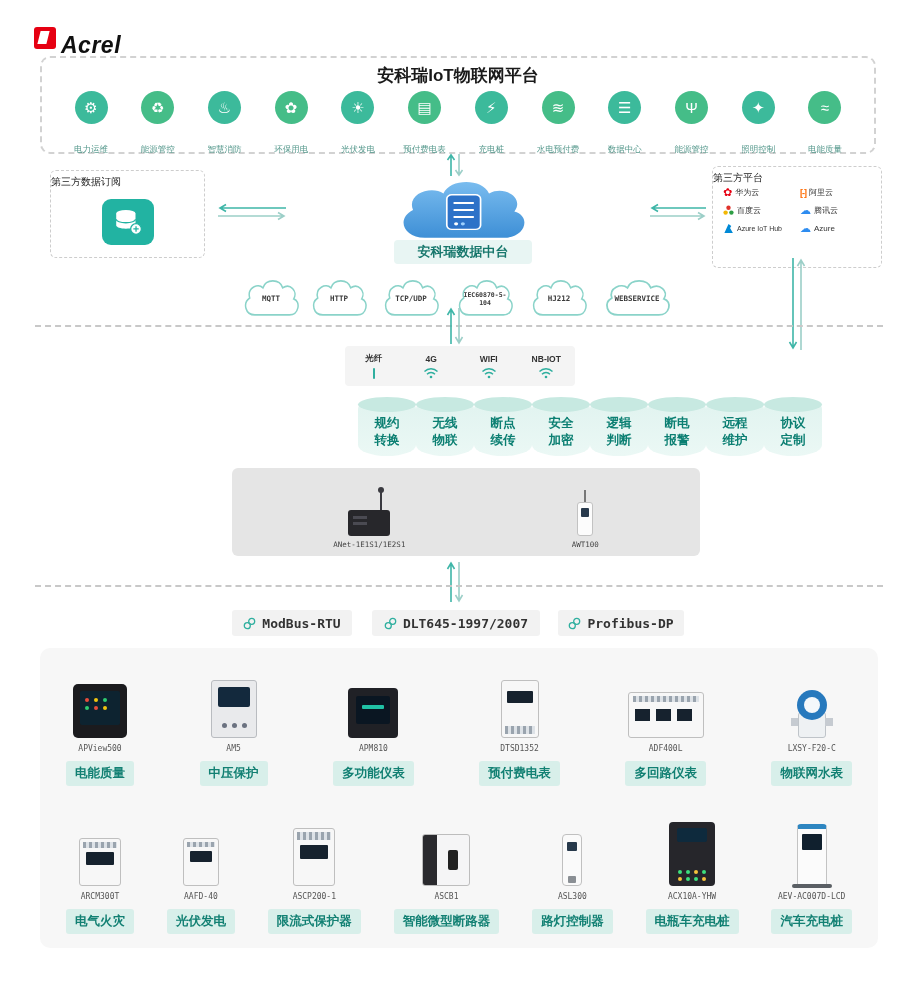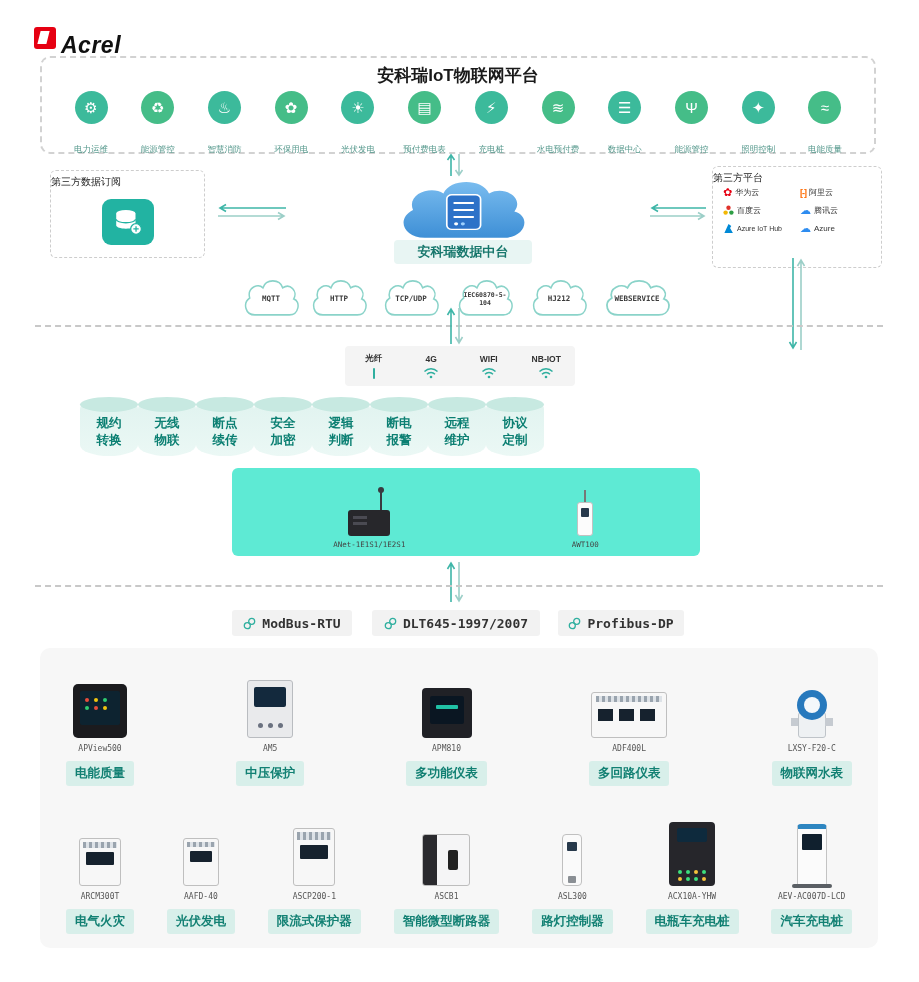--- a/index.html
+++ b/index.html
@@ -47,28 +47,28 @@
   
   .sep{left:35px;width:848px;height:0;border-top:2px dashed #c8c8c8;}
 
   
   .conn-bar{left:345px;top:346px;width:230px;height:40px;background:#f4f4f4;border-radius:4px;display:flex;}
   .conn-item{flex:1;display:flex;flex-direction:column;align-items:center;justify-content:center;gap:3px;
              font-size:8.5px;font-weight:bold;color:#333;}
   .fiber-bar{width:2.5px;height:11px;background:#2FAF9F;border-radius:1px;}
 
   
-  .features{left:80px;top:398px;width:742px;display:flex;justify-content:flex-start;}
+  .features{left:80px;top:398px;width:742px;display:flex;justify-content:flex-end;}
   .cyl{position:relative;width:58px;height:58px;background:linear-gradient(#E0F3EF,#EBF8F5);border-radius:29px/11px;}
   .cyl::before{content:"";position:absolute;top:-1px;left:0;width:100%;height:15px;background:#C7E9E1;border-radius:50%;}
   .cyl-label{position:relative;display:block;width:28px;margin:17px auto 0;text-align:center;
              font-size:12.5px;font-weight:bold;color:#0B7F72;line-height:1.35;}
 
   
-  .gw-box{left:232px;top:468px;width:468px;height:88px;background:#5eead4;border-radius:6px;}
+  .gw-box{left:232px;top:468px;width:468px;height:88px;background:#e5e5e5;border-radius:6px;}
   .gws{display:flex;justify-content:space-around;align-items:flex-end;height:100%;padding:8px 18px 7px;box-sizing:border-box;}
   .gw{display:flex;flex-direction:column;align-items:center;justify-content:flex-end;height:100%;}
   .gw-model{font-size:7.5px;color:#444;margin-top:4px;font-family:"DejaVu Sans Mono",monospace;white-space:nowrap;}
 
   .g-anet{position:relative;width:42px;height:46px;}
   .g-anet .body{position:absolute;left:0;bottom:0;width:42px;height:26px;background:#27272b;border-radius:3px;}
   .g-anet .body::after{content:"";position:absolute;left:5px;top:6px;width:14px;height:3px;background:#4a4a52;box-shadow:0 6px 0 #4a4a52;}
   .g-anet .ant{position:absolute;right:8px;top:2px;width:2px;height:20px;background:#3a3a40;}
   .g-anet .ant::before{content:"";position:absolute;top:-5px;left:-2px;width:6px;height:6px;border-radius:50%;background:#3a3a40;}
   .g-awt{position:relative;width:16px;height:46px;}
@@ -490,20 +490,27 @@
       </div>
       <div class="dev">
         <div class="dev-img">
             <div class="d-apm810"></div>
           </div>
         <div class="dev-model">APM810</div>
         <div class="dev-tag">多功能仪表</div>
       </div>
       <div class="dev">
         <div class="dev-img">
+            <div class="d-dtsd"></div>
+          </div>
+        <div class="dev-model">DTSD1352</div>
+        <div class="dev-tag">预付费电表</div>
+      </div>
+      <div class="dev">
+        <div class="dev-img">
             <div class="d-adf"></div>
           </div>
         <div class="dev-model">ADF400L</div>
         <div class="dev-tag">多回路仪表</div>
       </div>
       <div class="dev">
         <div class="dev-img">
             <div class="d-water">
               <i class="body"></i>
               <i class="dial"></i>

